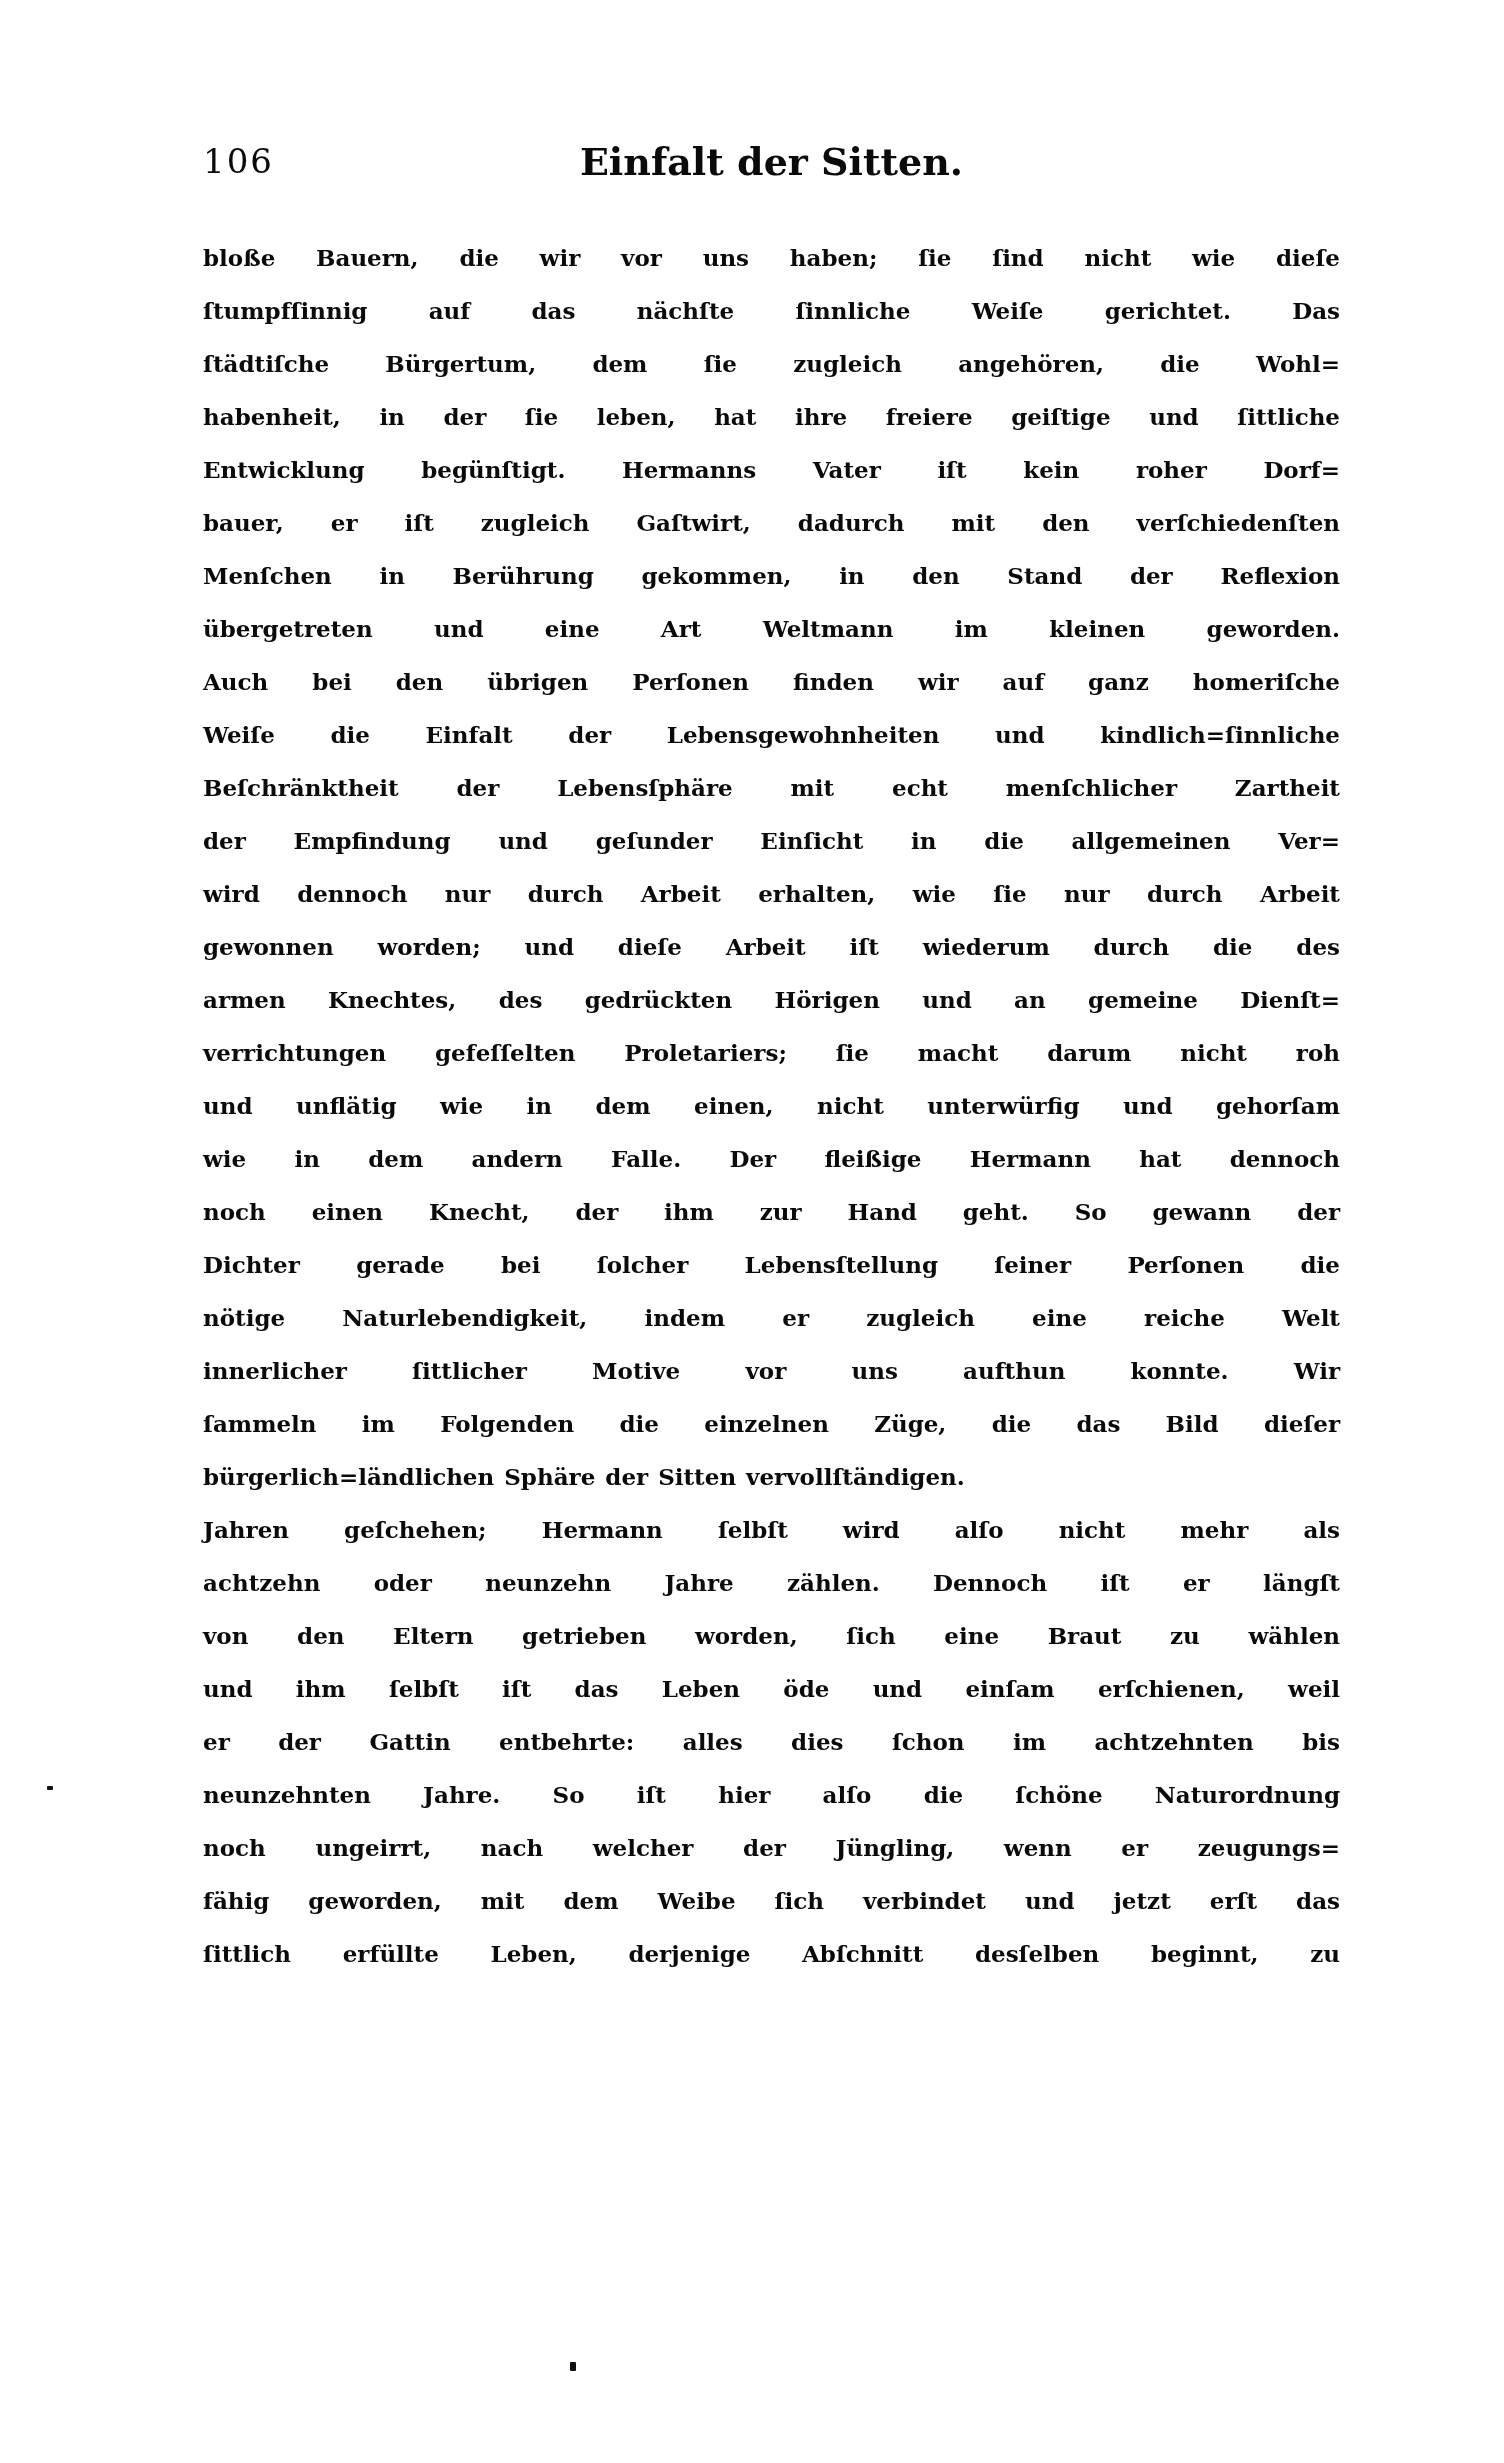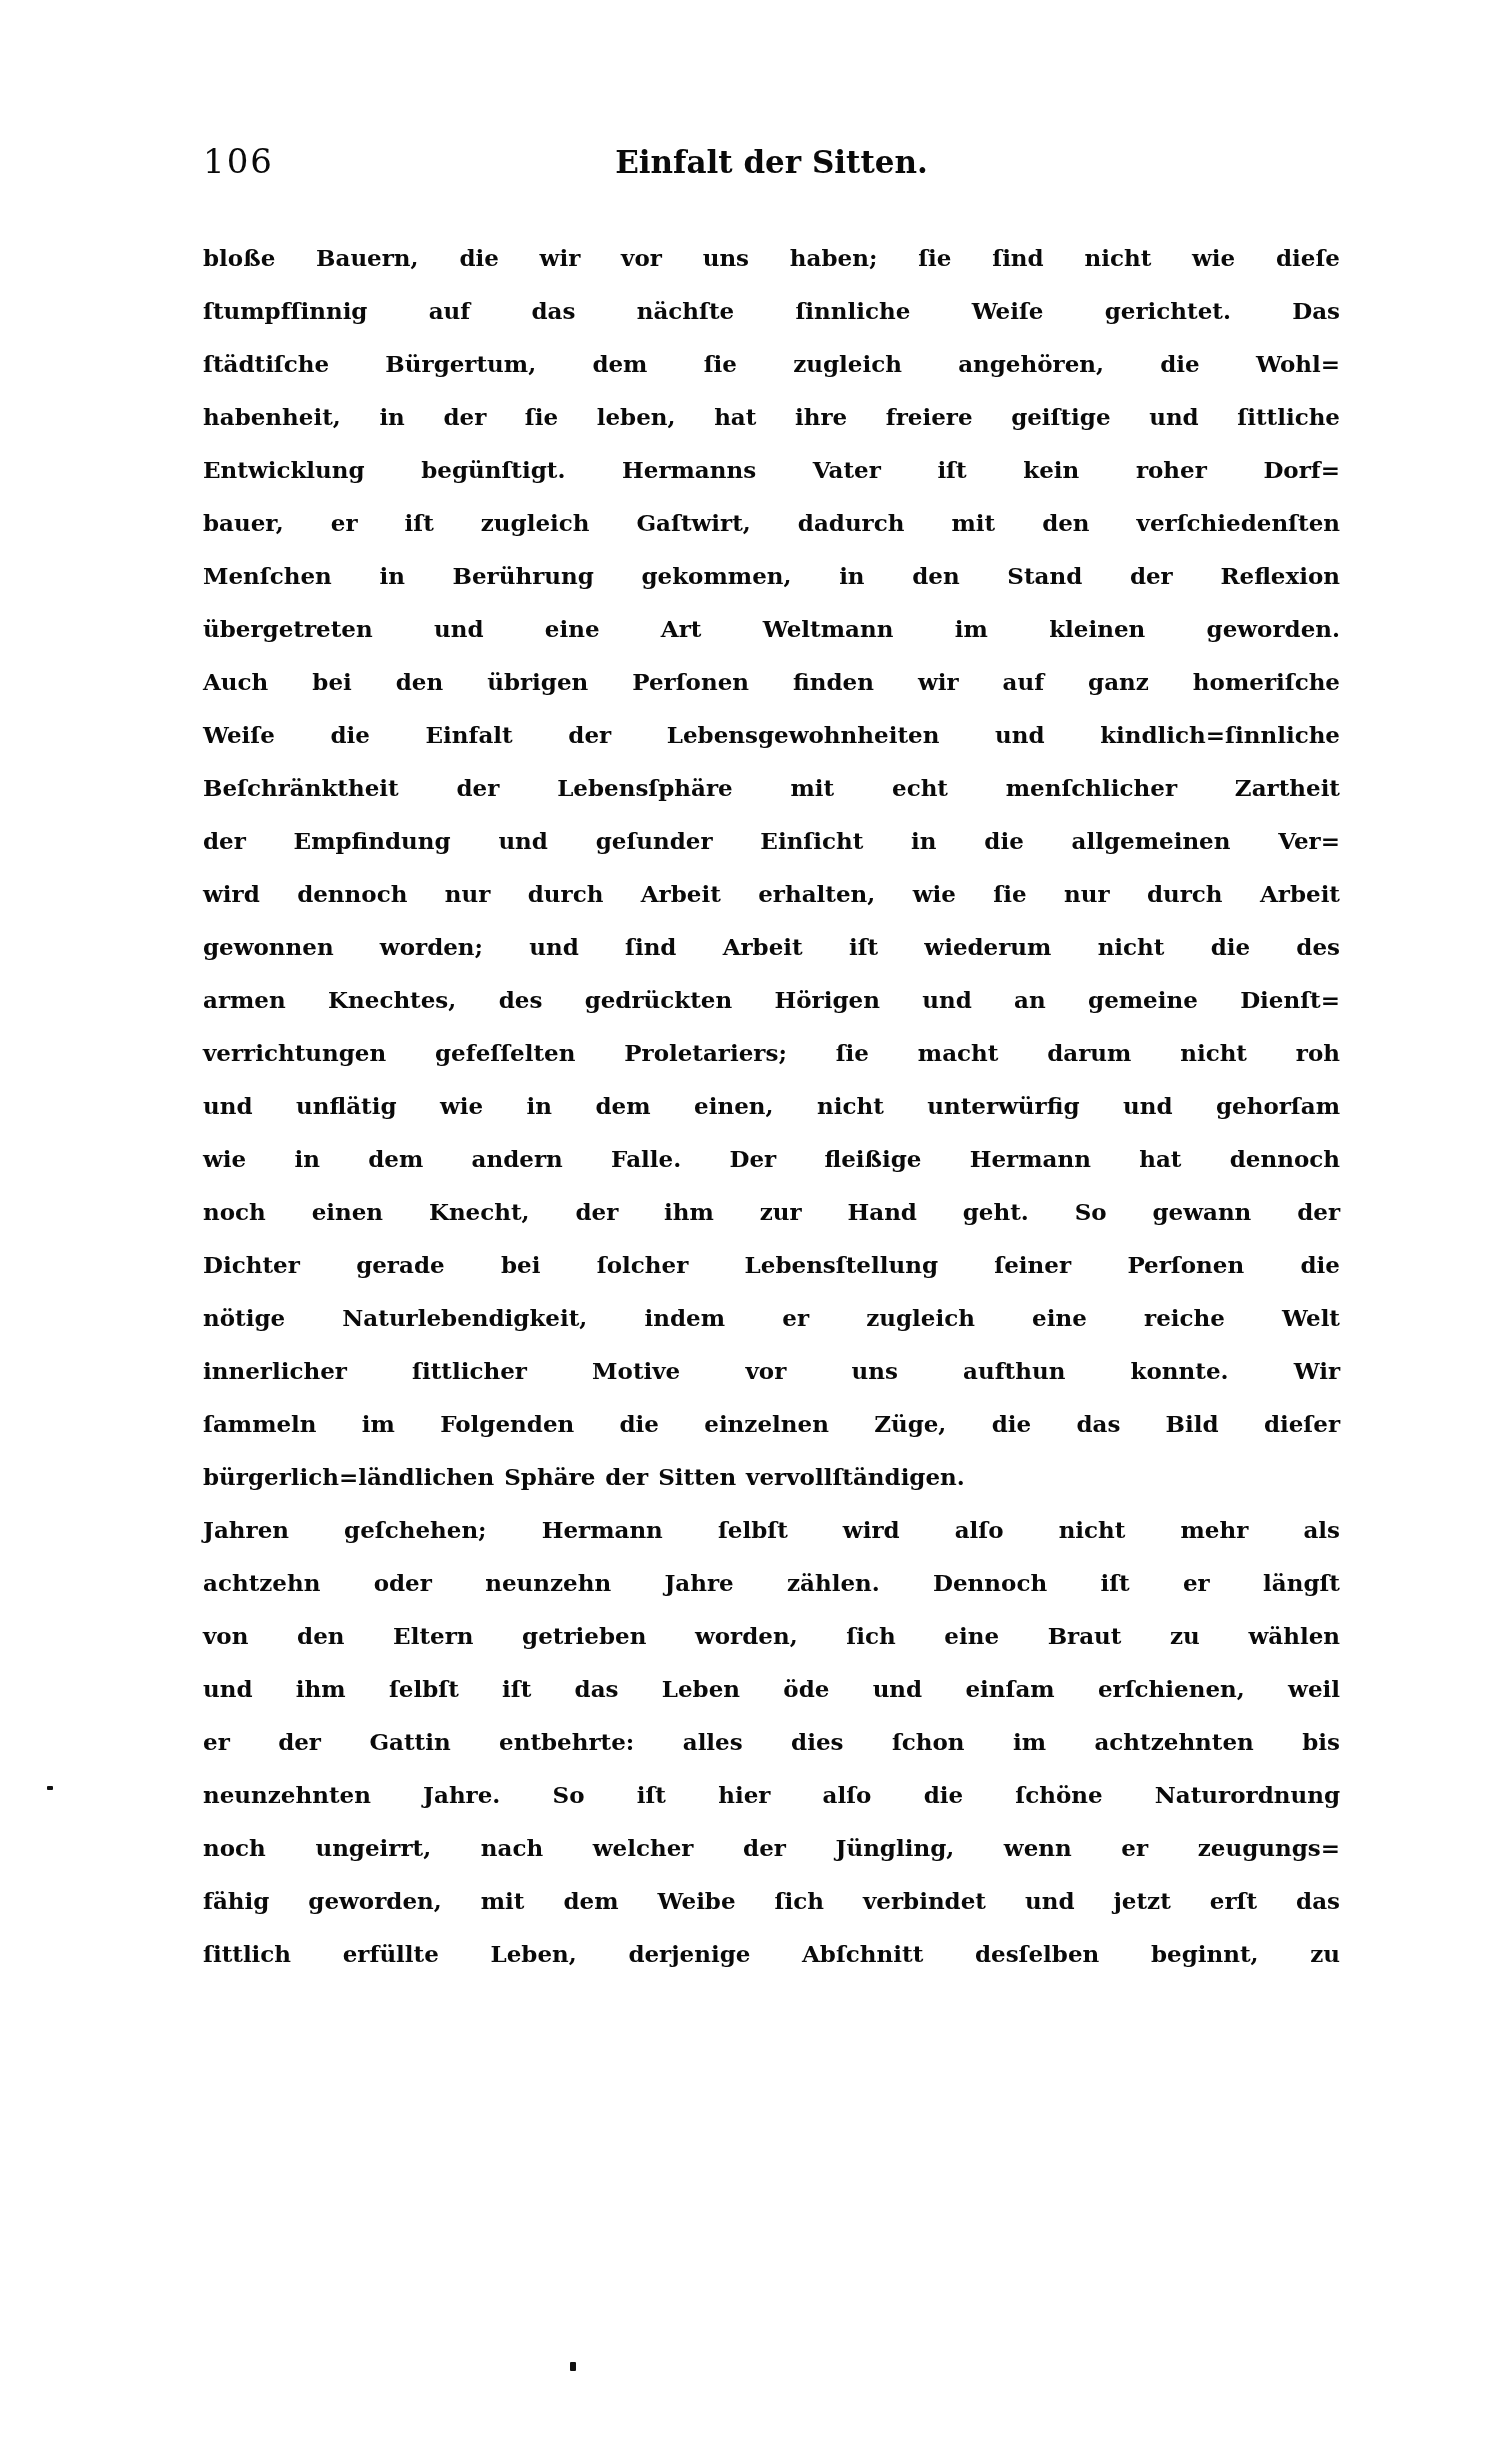--- a/index.html
+++ b/index.html
@@ -24,21 +24,21 @@
     font-size: 34px;
     line-height: 40px;
     letter-spacing: 2px;
   }
   .running-header {
     position: absolute;
     left: 203px;
     top: 142px;
     width: 1137px;
     text-align: center;
-    font-size: 31px;
+    font-size: 38px;
     line-height: 40px;
     font-weight: bold;
   }
   .textblock {
     position: absolute;
     left: 203px;
     top: 231px;
     width: 1137px;
   }
   .line {
@@ -89,21 +89,21 @@
     <div class="line">habenheit, in der ſie leben, hat ihre freiere geiſtige und ſittliche</div>
     <div class="line">Entwicklung begünſtigt. Hermanns Vater iſt kein roher Dorf=</div>
     <div class="line">bauer, er iſt zugleich Gaſtwirt, dadurch mit den verſchiedenſten</div>
     <div class="line">Menſchen in Berührung gekommen, in den Stand der Reflexion</div>
     <div class="line">übergetreten und eine Art Weltmann im kleinen geworden.</div>
     <div class="line">Auch bei den übrigen Perſonen finden wir auf ganz homeriſche</div>
     <div class="line">Weiſe die Einfalt der Lebensgewohnheiten und kindlich=ſinnliche</div>
     <div class="line">Beſchränktheit der Lebensſphäre mit echt menſchlicher Zartheit</div>
     <div class="line">der Empfindung und geſunder Einſicht in die allgemeinen Ver=</div>
     <div class="line">wird dennoch nur durch Arbeit erhalten, wie ſie nur durch Arbeit</div>
-    <div class="line">gewonnen worden; und ſind Arbeit iſt wiederum nicht die des</div>
+    <div class="line">gewonnen worden; und dieſe Arbeit iſt wiederum durch die des</div>
     <div class="line">armen Knechtes, des gedrückten Hörigen und an gemeine Dienſt=</div>
     <div class="line">verrichtungen gefeſſelten Proletariers; ſie macht darum nicht roh</div>
     <div class="line">und unflätig wie in dem einen, nicht unterwürfig und gehorſam</div>
     <div class="line">wie in dem andern Falle. Der fleißige Hermann hat dennoch</div>
     <div class="line">noch einen Knecht, der ihm zur Hand geht. So gewann der</div>
     <div class="line">Dichter gerade bei ſolcher Lebensſtellung ſeiner Perſonen die</div>
     <div class="line">nötige Naturlebendigkeit, indem er zugleich eine reiche Welt</div>
     <div class="line">innerlicher ſittlicher Motive vor uns aufthun konnte. Wir</div>
     <div class="line">ſammeln im Folgenden die einzelnen Züge, die das Bild dieſer</div>
     <div class="line par-end">bürgerlich=ländlichen Sphäre der Sitten vervollſtändigen.</div>

